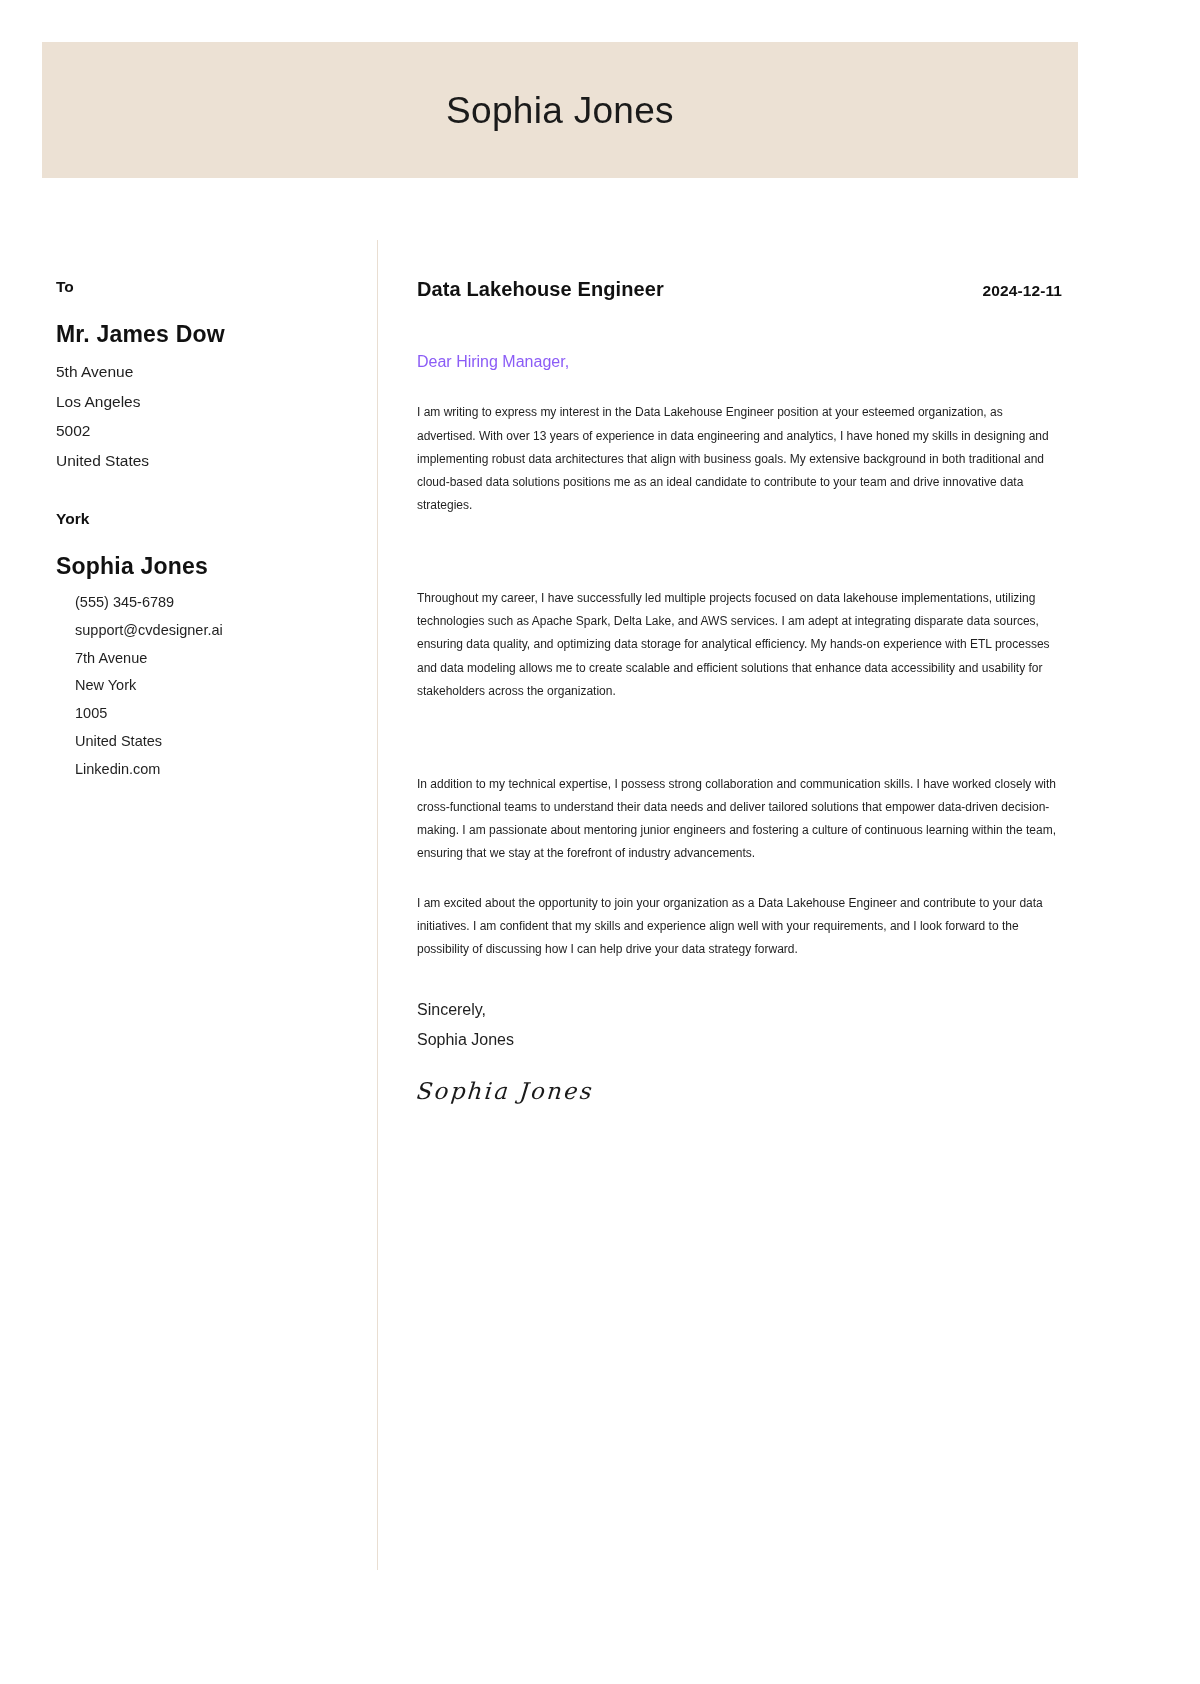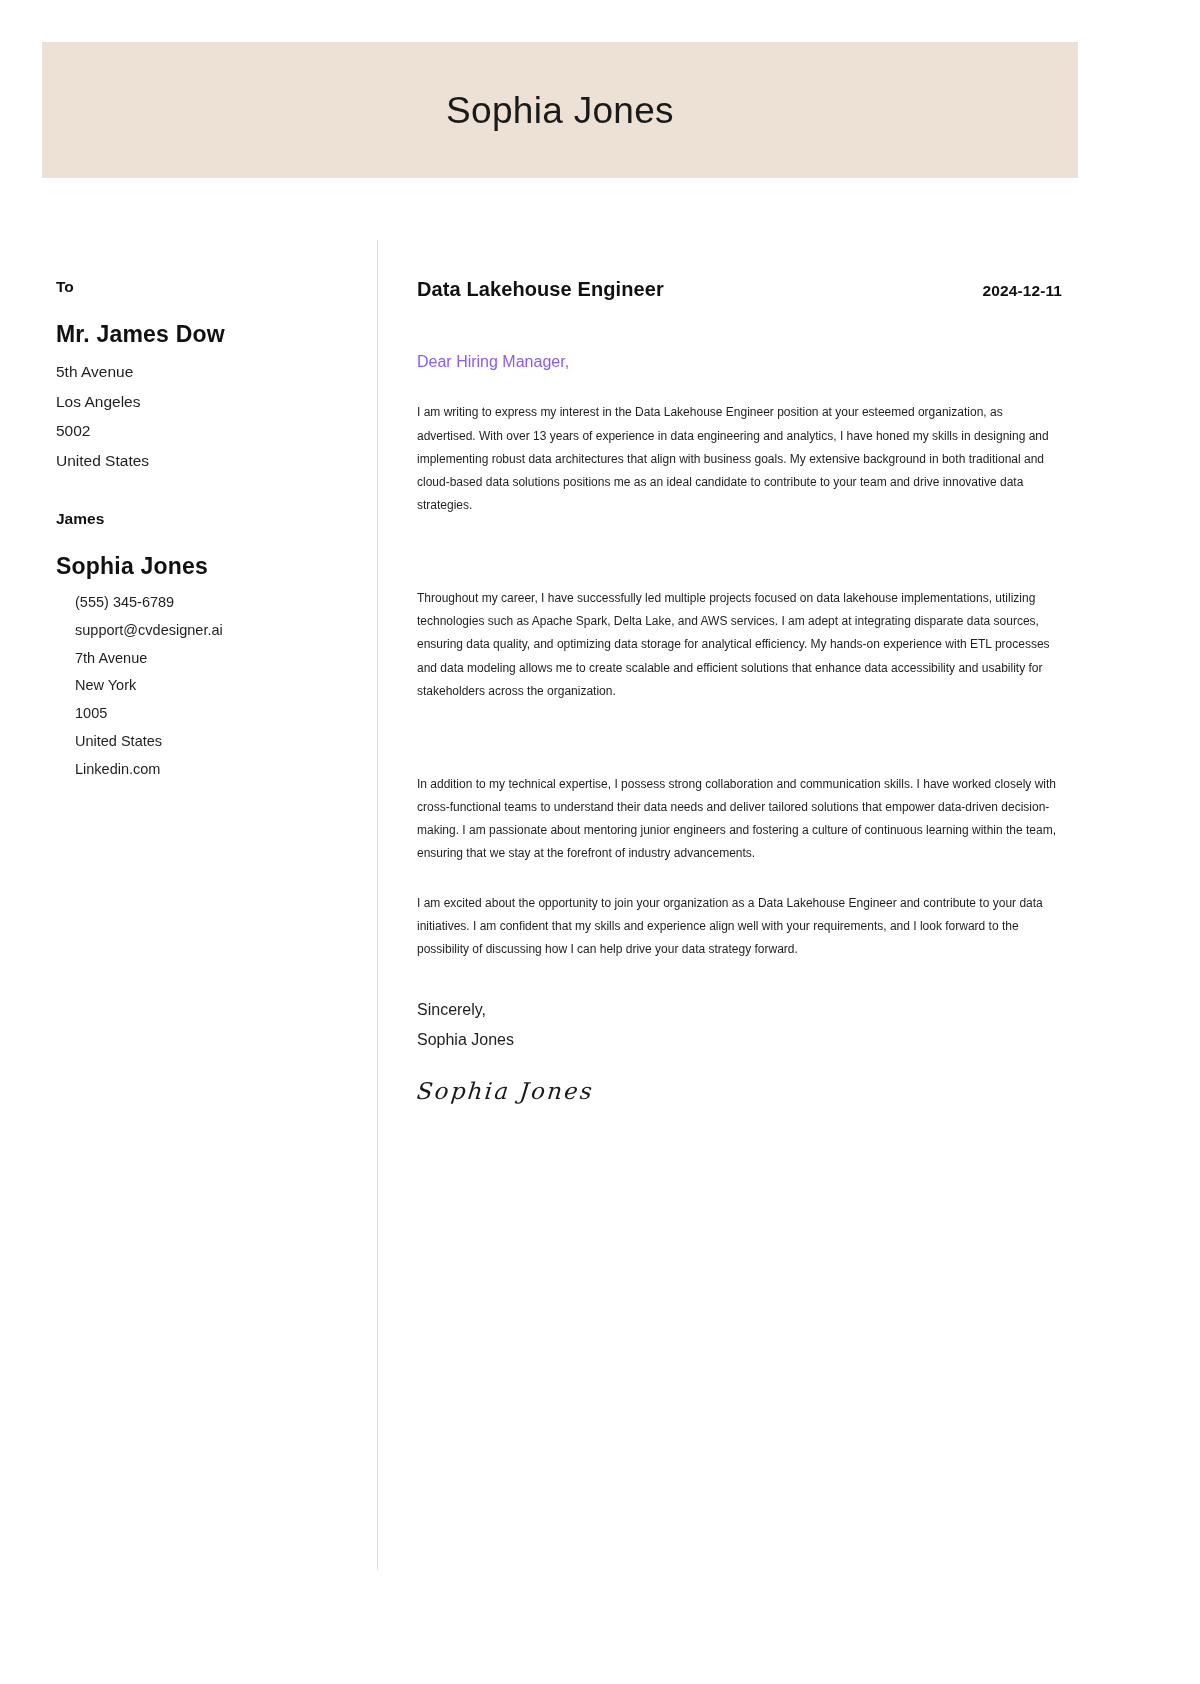--- a/index.html
+++ b/index.html
@@ -171,21 +171,21 @@
     <div class="to-wrap">
       <div class="col-heading">To</div>
       <div class="block-name">Mr. James Dow</div>
       <div class="block-line">5th Avenue</div>
       <div class="block-line">Los Angeles</div>
       <div class="block-line">5002</div>
       <div class="block-line">United States</div>
     </div>
 
     <div class="from-wrap">
-      <div class="col-heading">James</div>
+      <div class="col-heading">York</div>
       <div class="block-name">Sophia Jones</div>
       <div class="block-line">(555) 345-6789</div>
       <div class="block-line">support@cvdesigner.ai</div>
       <div class="block-line">7th Avenue</div>
       <div class="block-line">New York</div>
       <div class="block-line">1005</div>
       <div class="block-line">United States</div>
       <div class="block-line">Linkedin.com</div>
     </div>
 

